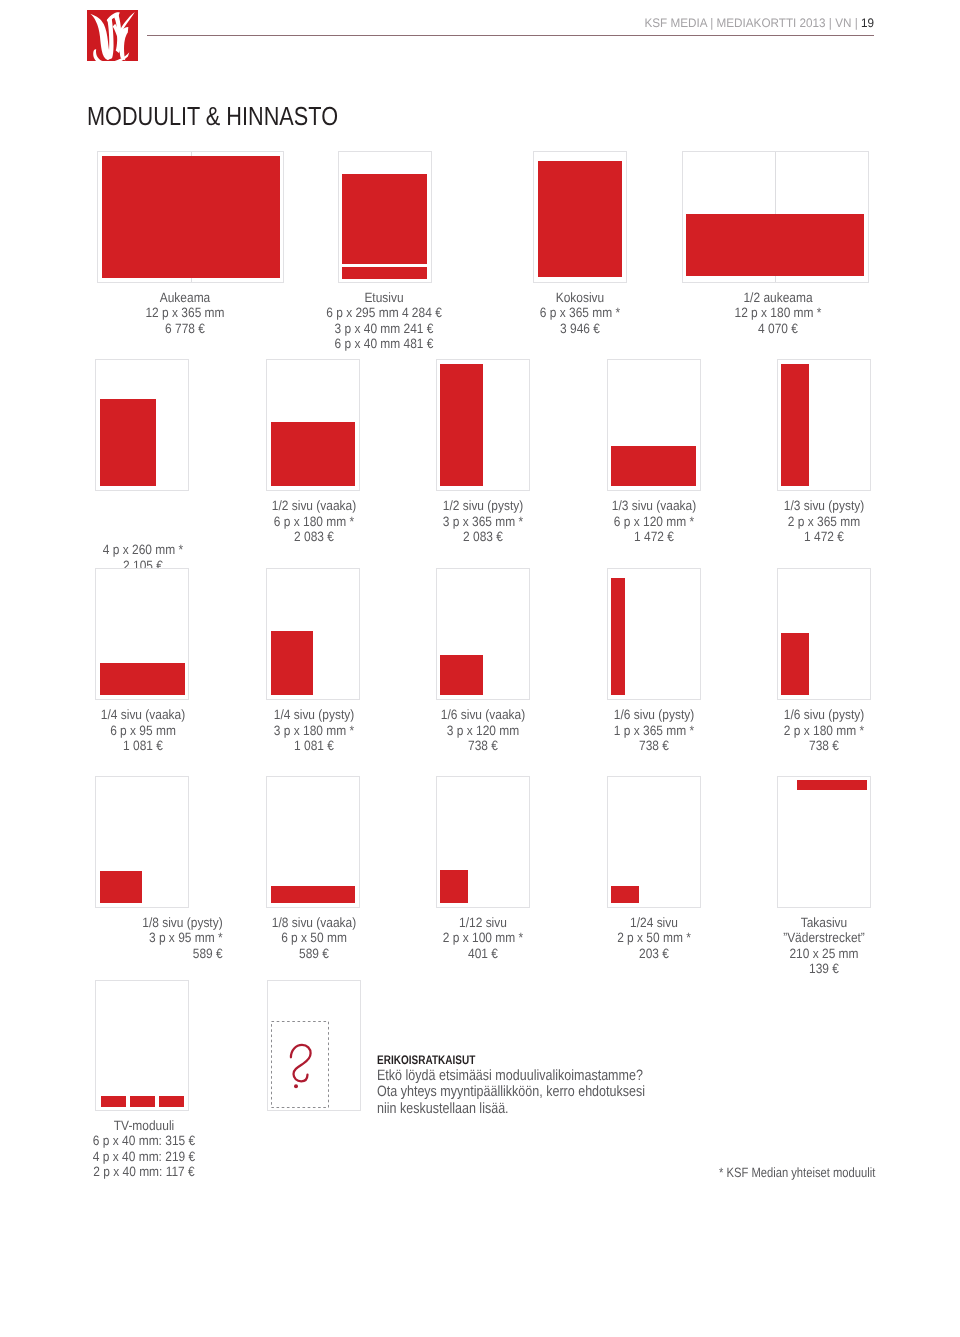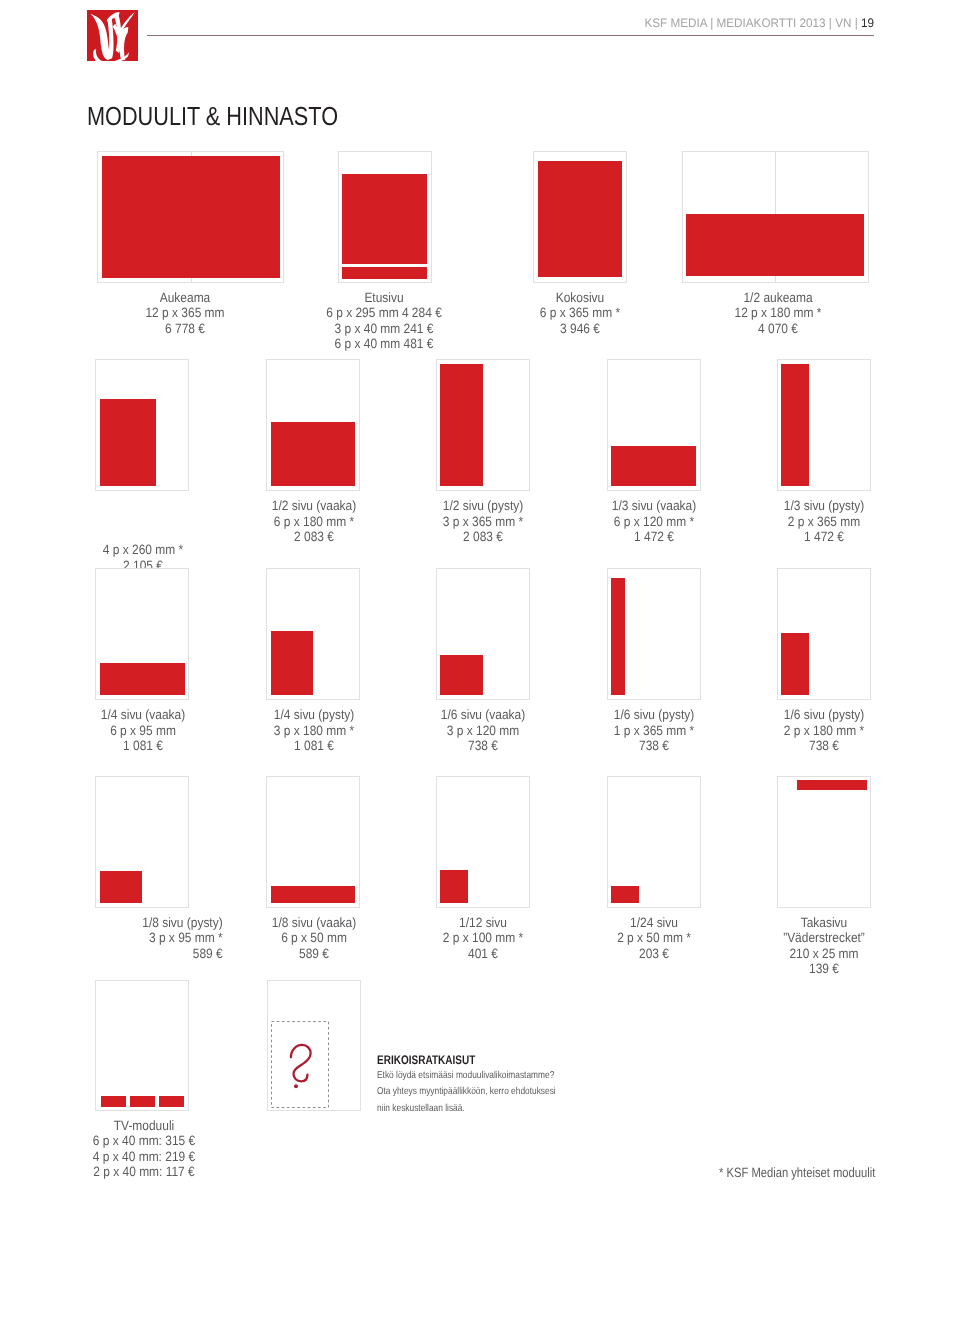--- a/index.html
+++ b/index.html
@@ -23,21 +23,21 @@
   
   .frame{position:absolute;border:1px solid #e1e1e4;background:#fff;box-sizing:border-box;}
   .inner{position:absolute;left:3.6px;top:3.6px;right:3.6px;bottom:3.6px;}
   .ad{position:absolute;background:#d31f24;}
   .gutter{position:absolute;top:0;bottom:0;width:1px;background:#dddde0;z-index:0;}
   .caption{position:absolute;text-align:center;font-size:13.5px;
            line-height:15.5px;color:#5b5b5e;white-space:nowrap;}
   .caption > div{transform:scaleX(.885);transform-origin:50% 50%;}
   .sp-title{position:absolute;font-size:12.4px;font-weight:700;color:#231f20;
             line-height:13px;white-space:nowrap;transform:scaleX(.808);transform-origin:0 50%;}
-  .sp-body{position:absolute;font-size:10px;line-height:16.2px;color:#5b5b5e;white-space:nowrap;}
+  .sp-body{position:absolute;font-size:15px;line-height:16.2px;color:#5b5b5e;white-space:nowrap;}
   .sp-body > div{transform:scaleX(.835);transform-origin:0 50%;}
   .foot{position:absolute;font-size:13.5px;color:#5b5b5e;line-height:14px;white-space:nowrap;
         transform:scaleX(.83);transform-origin:0 50%;}
   .wm{position:absolute;left:0;top:1306px;width:960px;height:31px;overflow:hidden;}
   .wm-text{position:absolute;left:-58px;top:-28px;font-size:204px;font-weight:700;
            font-style:italic;color:#d31f24;line-height:204px;white-space:nowrap;
            letter-spacing:6px;transform:scaleX(.565);transform-origin:0 0;
            -webkit-text-stroke:7px #d31f24;paint-order:stroke fill;}
 </style>
 </head>

